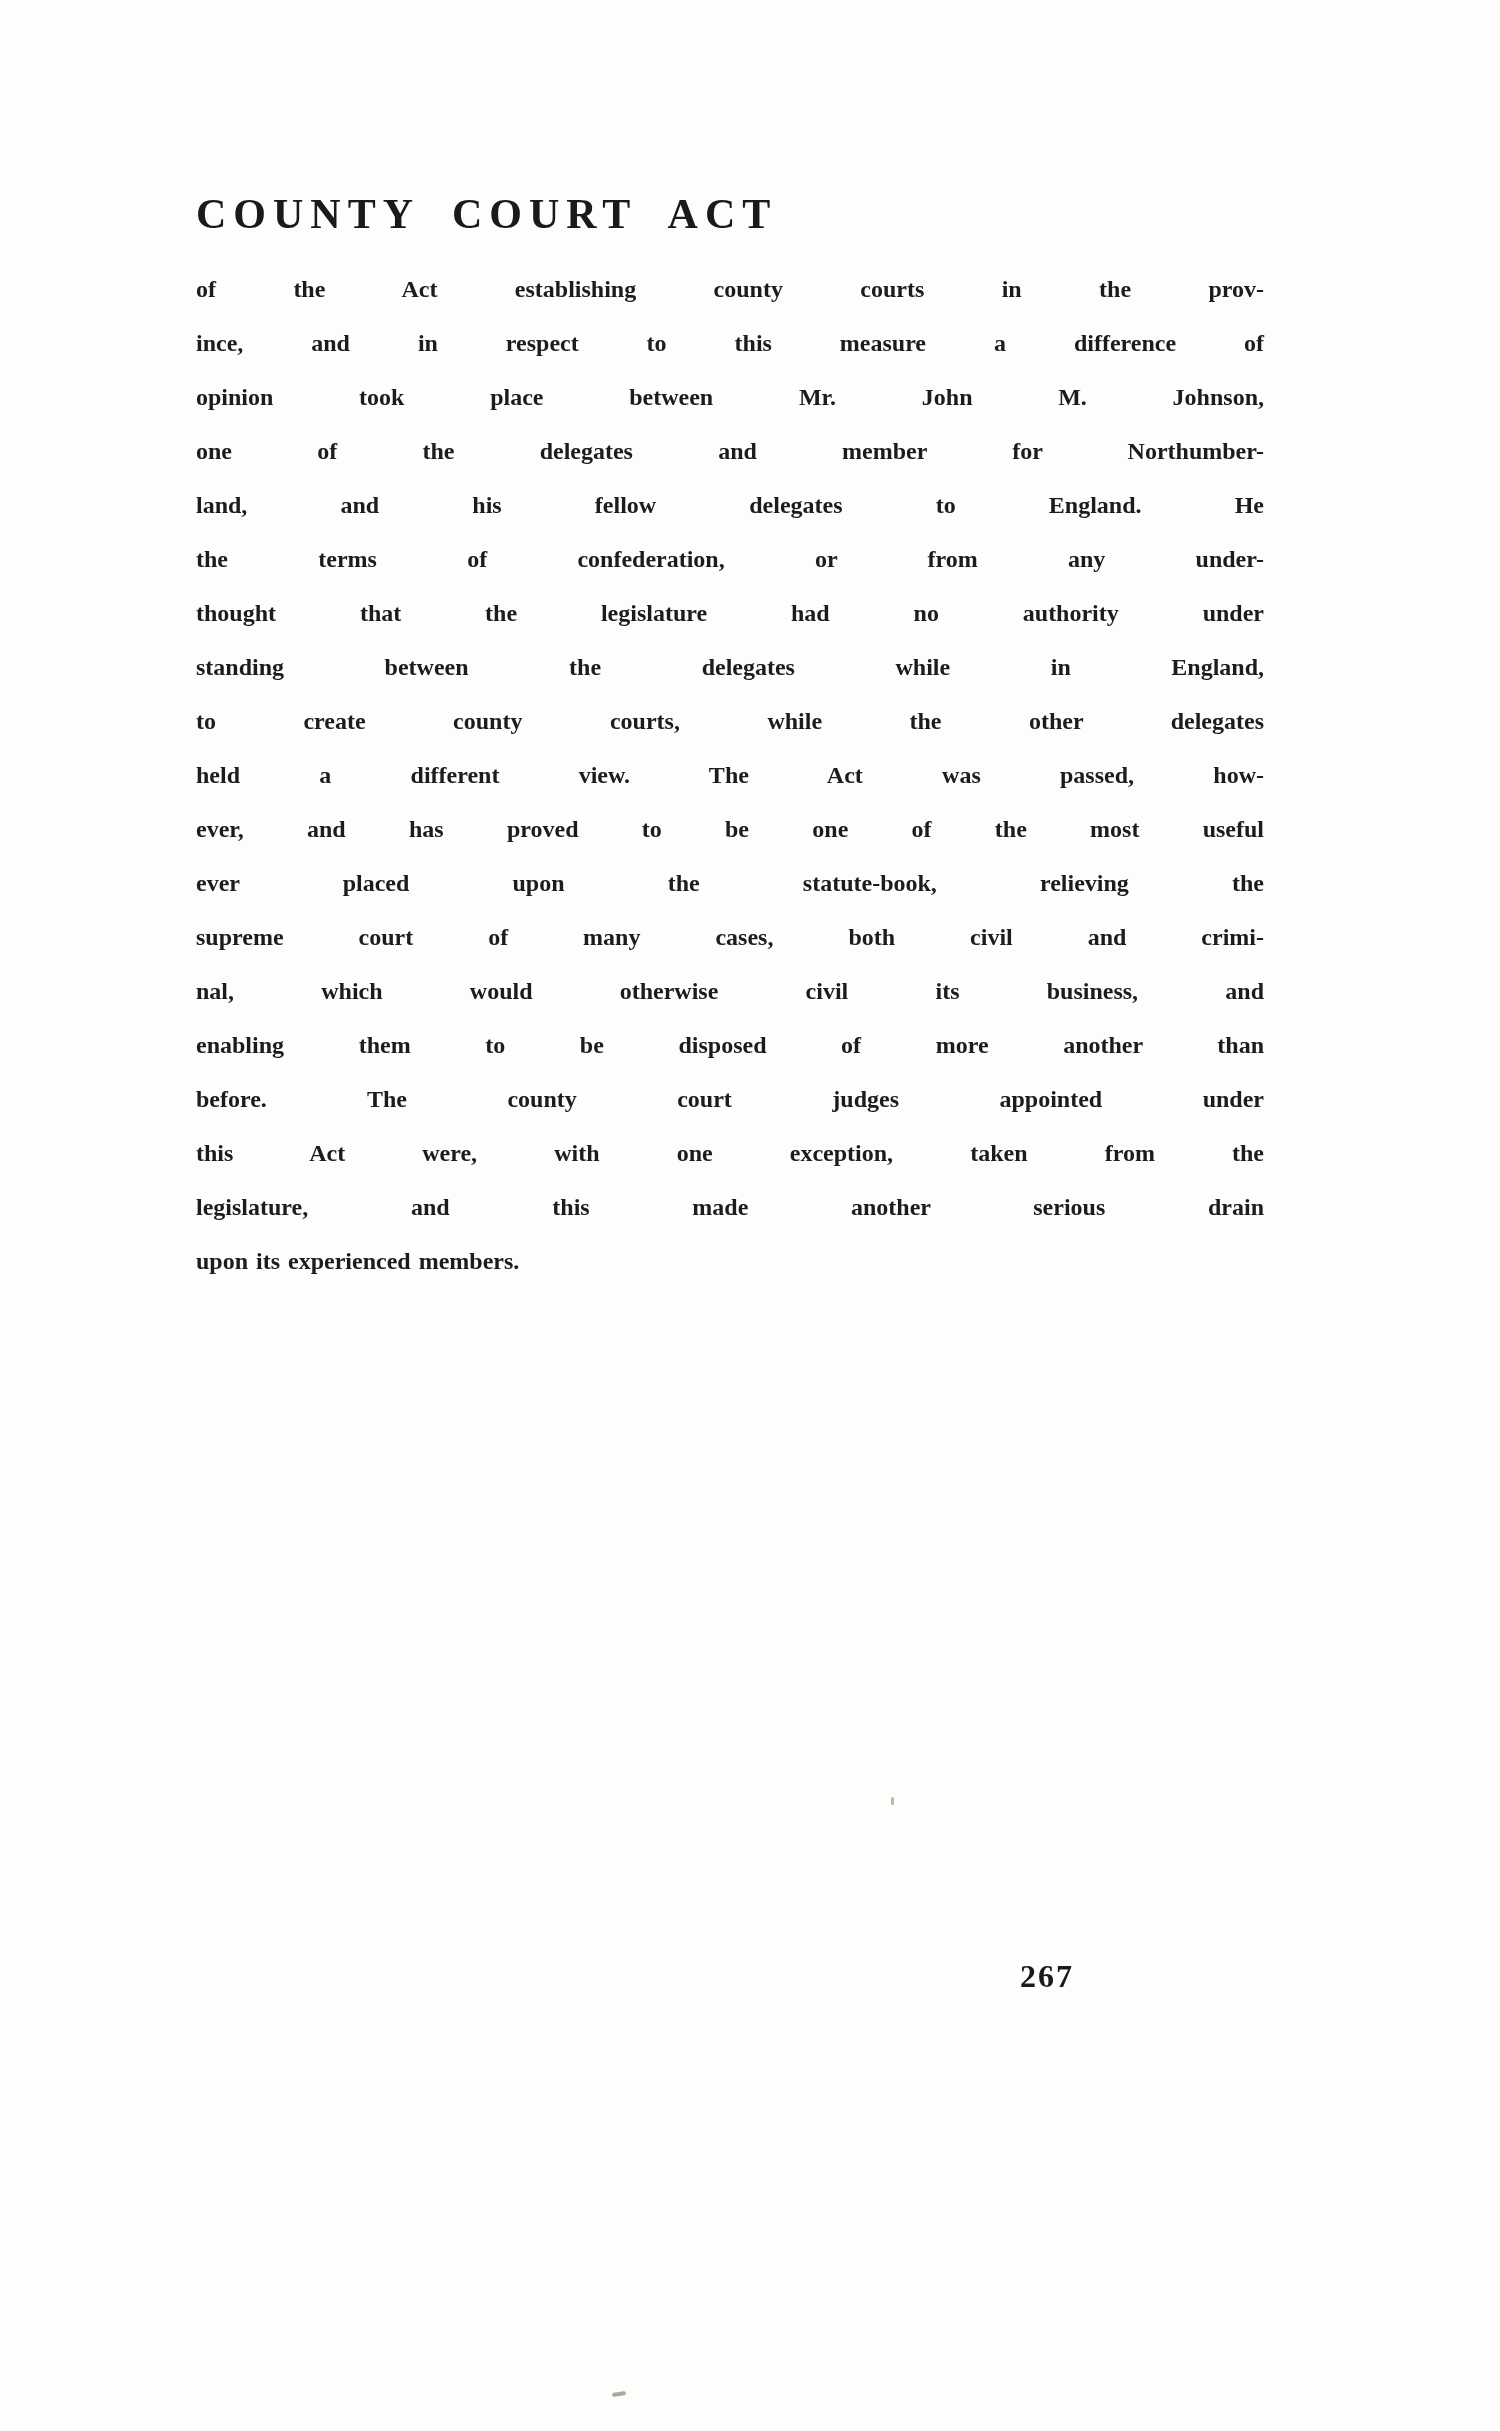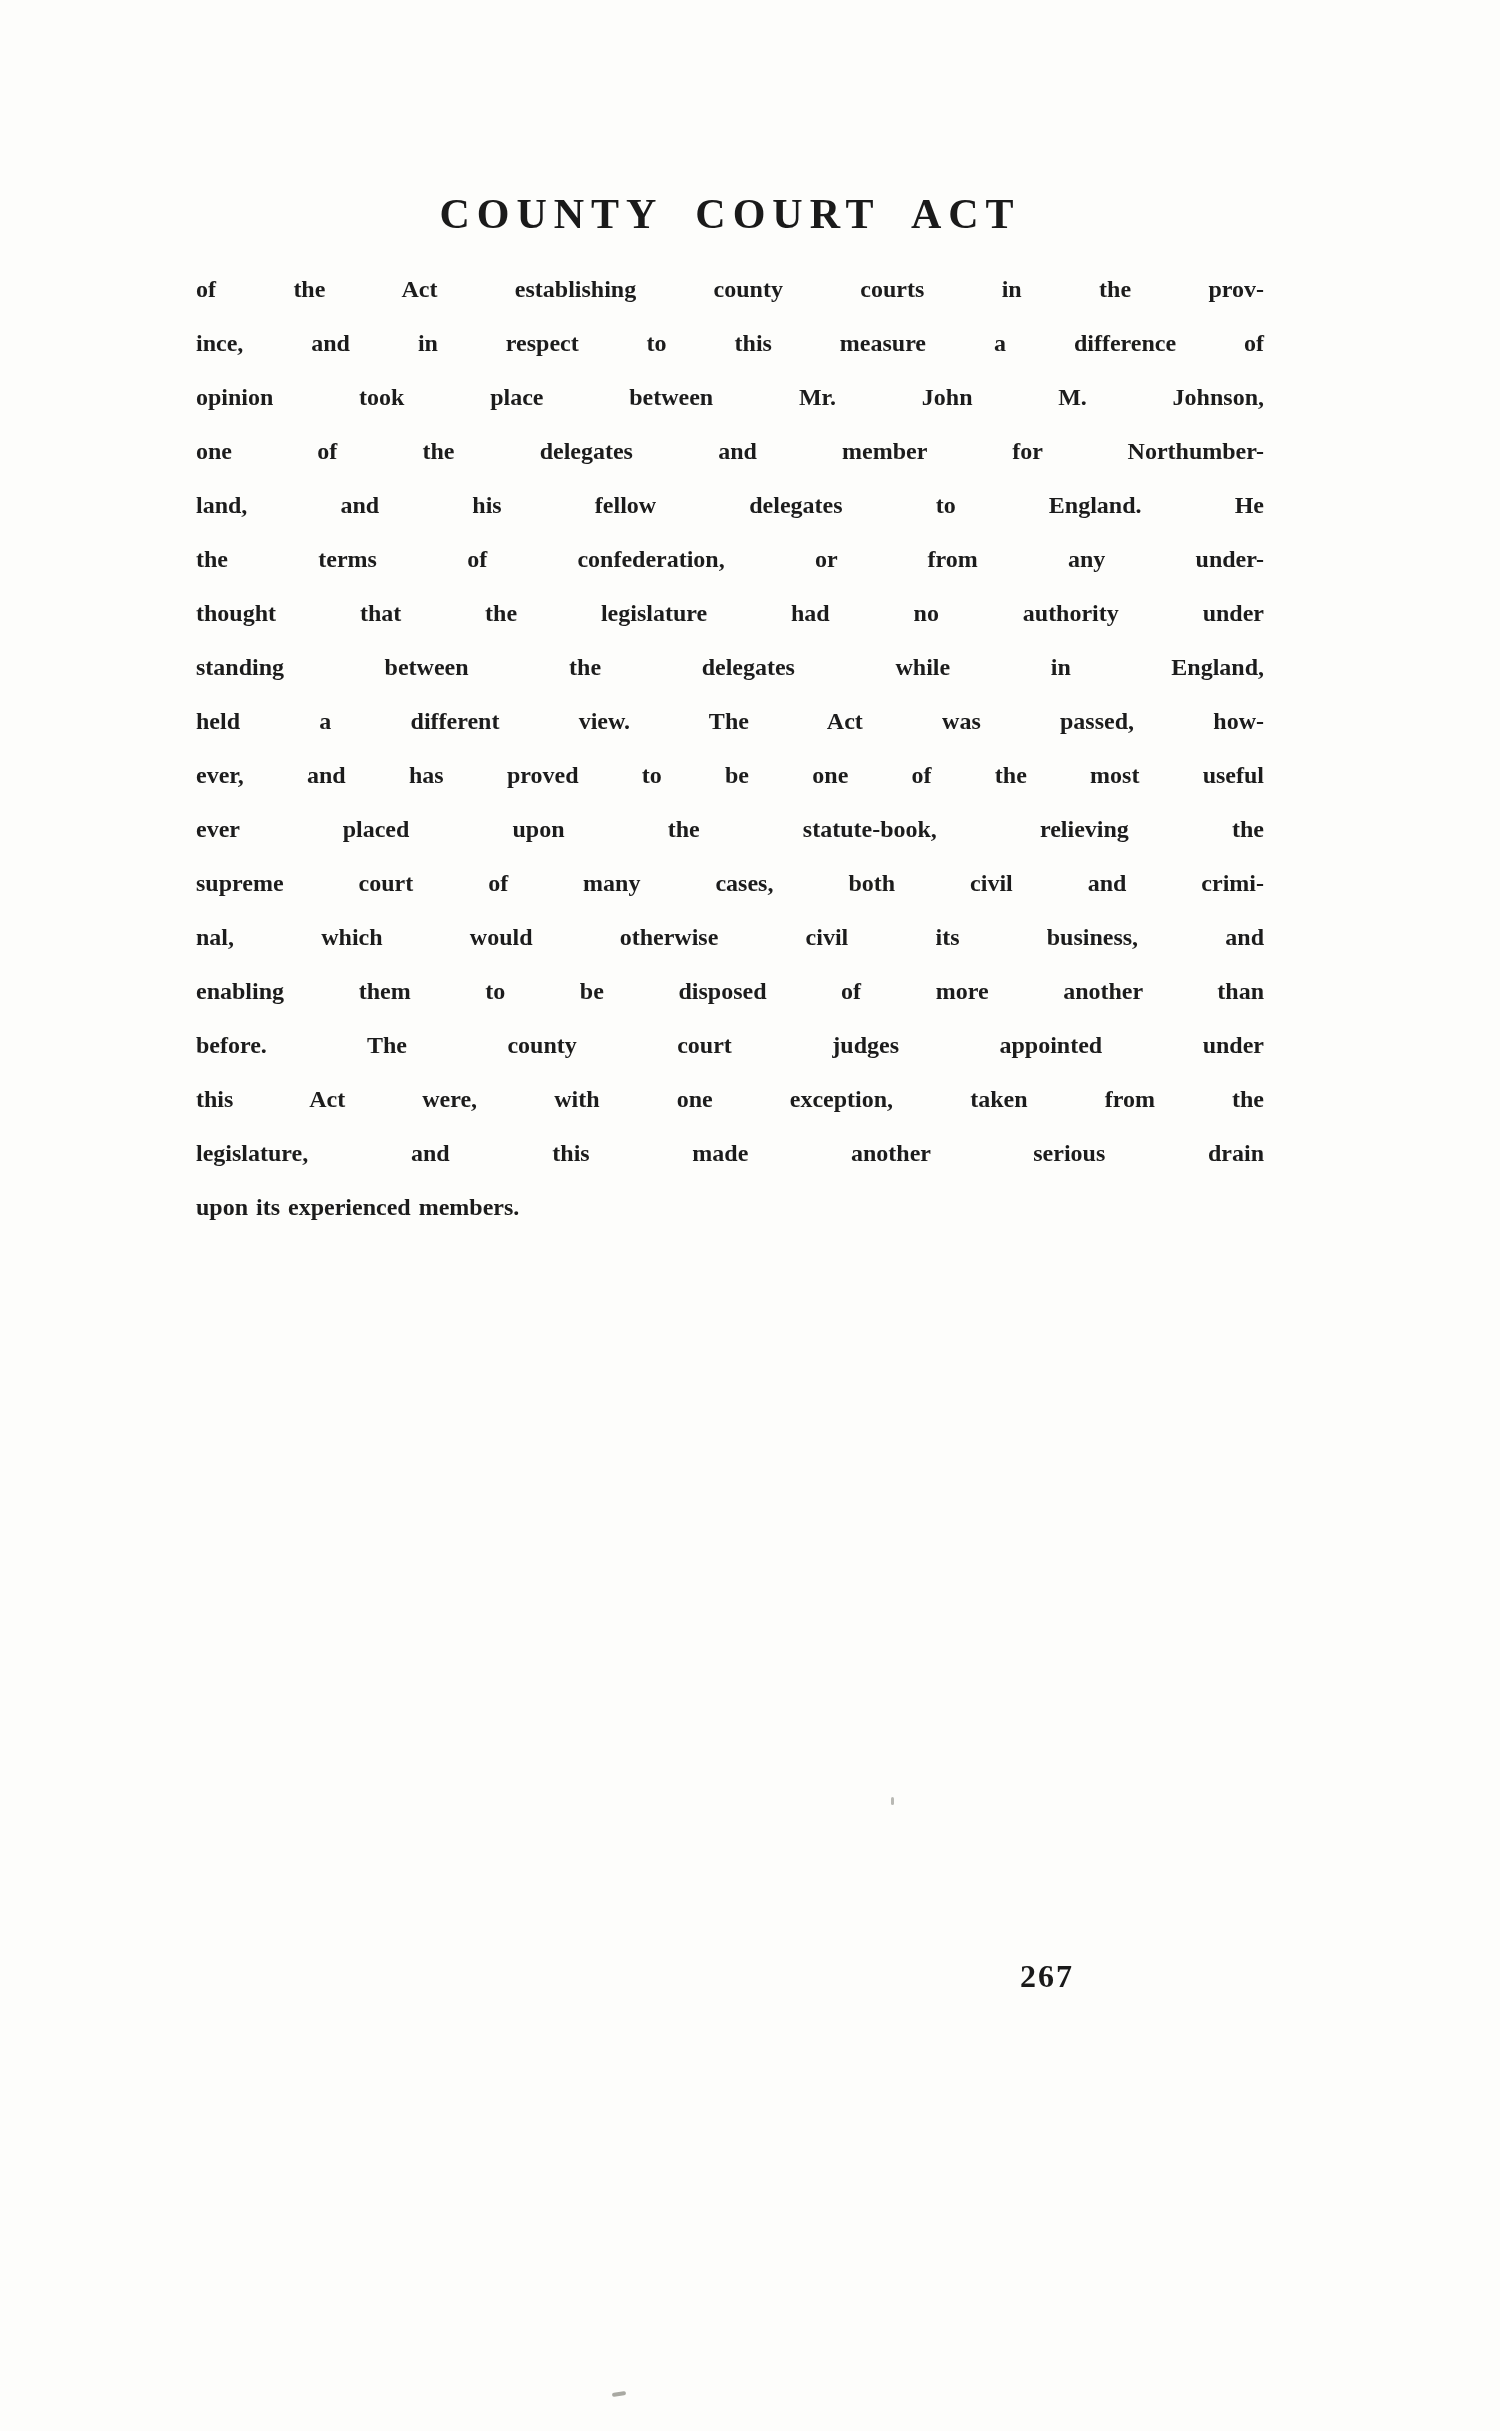--- a/index.html
+++ b/index.html
@@ -15,21 +15,20 @@
     background: #fdfdfb;
     font-family: "Liberation Serif", "DejaVu Serif", serif;
     color: #1c1c1c;
     overflow: hidden;
   }
   .heading {
     position: absolute;
     top: 190px;
     left: 196px;
     width: 1068px;
-    text-align: center;
     font-size: 42px;
     font-weight: 700;
     letter-spacing: 7px;
     word-spacing: 16px;
     color: #1a1a1a;
     white-space: nowrap;
   }
   .body-text {
     position: absolute;
     left: 196px;
@@ -86,20 +85,21 @@
 
   <div class="body-text">
       <div class="body-line">of the Act establishing county courts in the prov-</div>
       <div class="body-line">ince, and in respect to this measure a difference of</div>
       <div class="body-line">opinion took place between Mr. John M. Johnson,</div>
       <div class="body-line">one of the delegates and member for Northumber-</div>
       <div class="body-line">land, and his fellow delegates to England.  He</div>
       <div class="body-line">the terms of confederation, or from any under-</div>
       <div class="body-line">thought that the legislature had no authority under</div>
       <div class="body-line">standing between the delegates while in England,</div>
+      <div class="body-line">to create county courts, while the other delegates</div>
       <div class="body-line">held a different view.  The Act was passed, how-</div>
       <div class="body-line">ever, and has proved to be one of the most useful</div>
       <div class="body-line">ever placed upon the statute-book, relieving the</div>
       <div class="body-line">supreme court of many cases, both civil and crimi-</div>
       <div class="body-line">nal, which would otherwise civil its business, and</div>
       <div class="body-line">enabling them to be disposed of more another than</div>
       <div class="body-line">before.  The county court judges appointed under</div>
       <div class="body-line">this Act were, with one exception, taken from the</div>
       <div class="body-line">legislature, and this made another serious drain</div>
       <div class="body-line last-line">upon its experienced members.</div>

